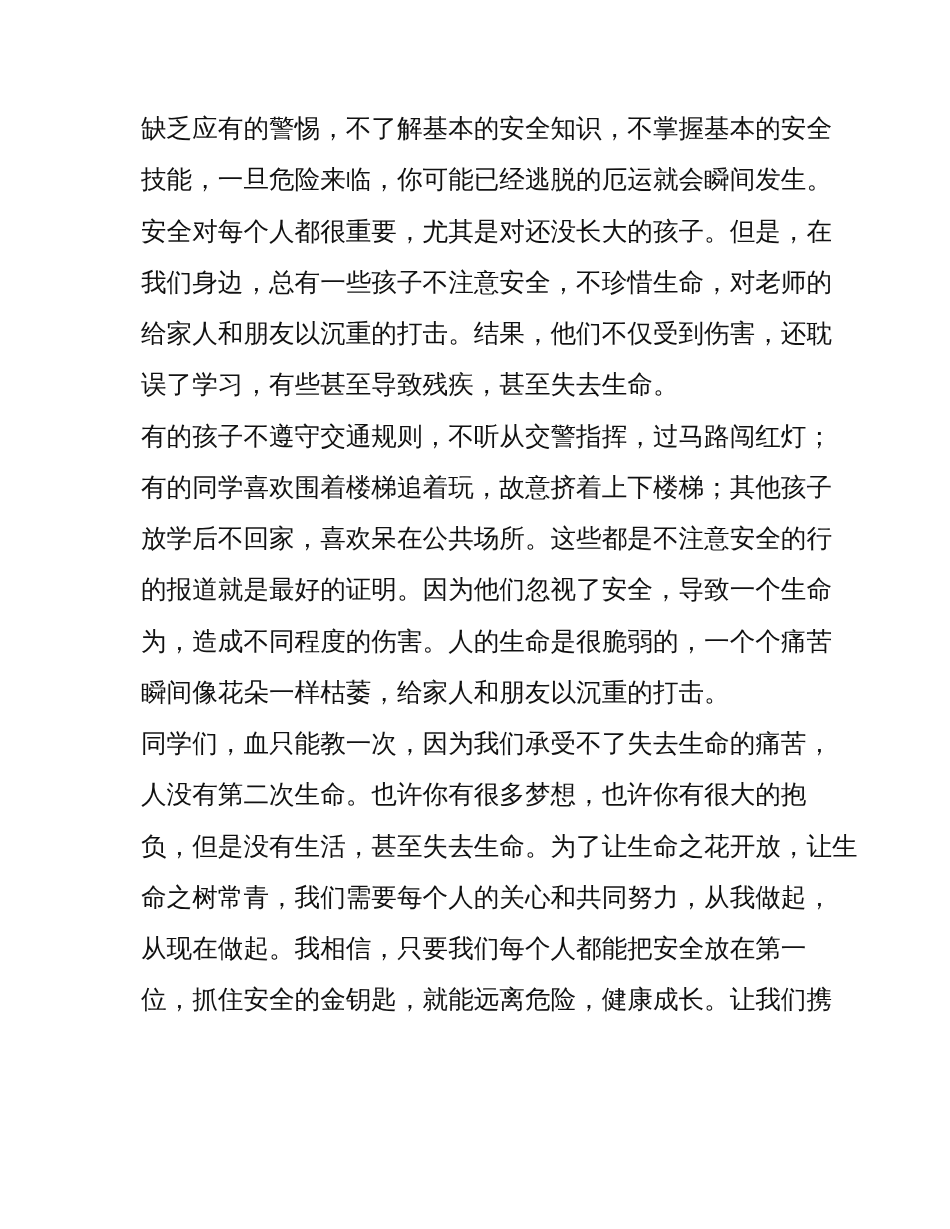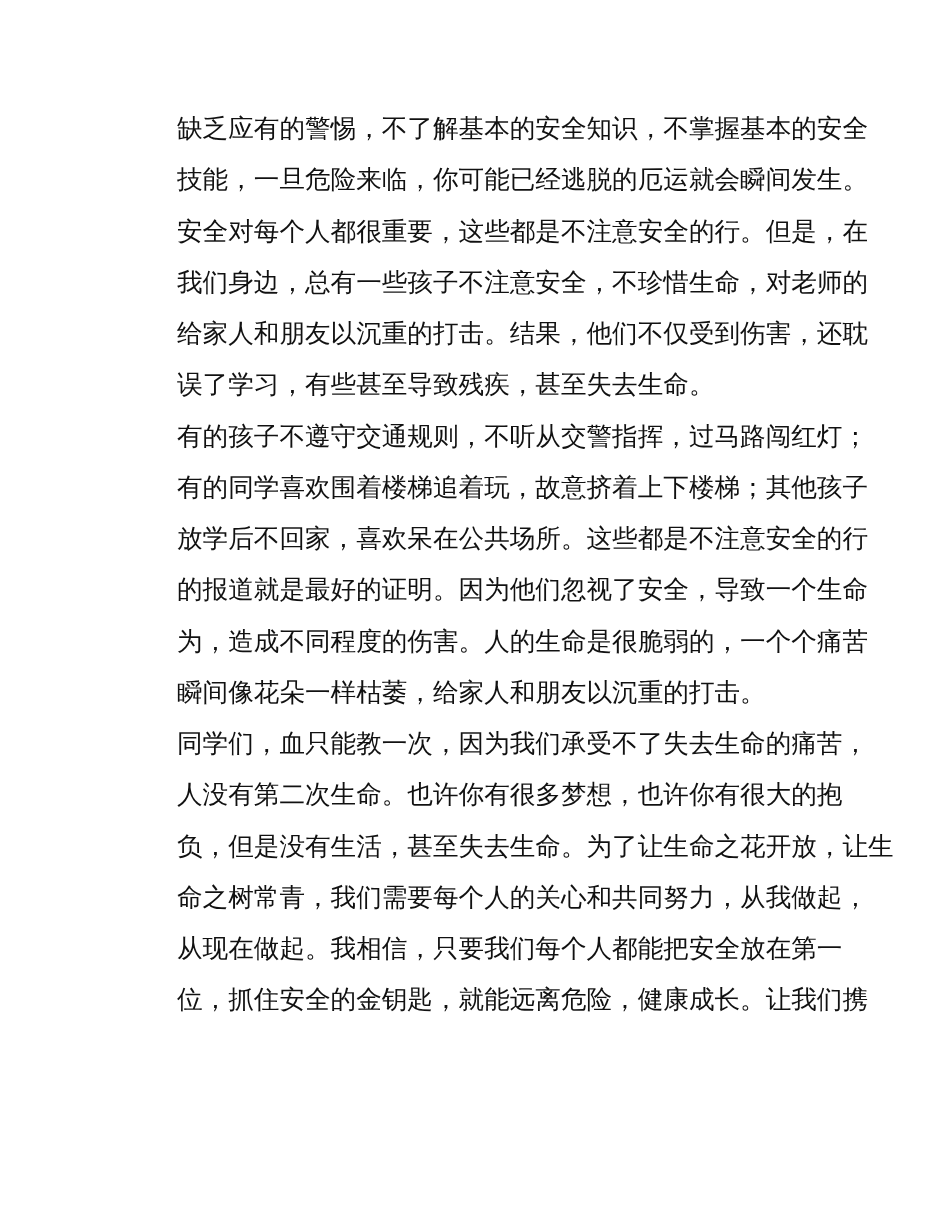--- a/index.html
+++ b/index.html
@@ -16,38 +16,37 @@
     .page {
       position: absolute;
       left: 141px;
       top: 103px;
       width: 672px;
       color: #111111;
       font-family: "DejaVu Serif", "Liberation Serif", serif;
       font-size: 25.6px;
       line-height: 51.25px;
       letter-spacing: 0px;
-      margin-left: 36px;
     }
     .line {
       display: block;
       white-space: nowrap;
       height: 51.25px;
     }
   </style>
 </head>
 <body>
 
 <div class="page">
   <div class="paragraph">
     <span class="line">缺乏应有的警惕，不了解基本的安全知识，不掌握基本的安全</span>
     <span class="line">技能，一旦危险来临，你可能已经逃脱的厄运就会瞬间发生。</span>
   </div>
   <div class="paragraph">
-    <span class="line">安全对每个人都很重要，这些都是不注意安全的行。但是，在</span>
+    <span class="line">安全对每个人都很重要，尤其是对还没长大的孩子。但是，在</span>
     <span class="line">我们身边，总有一些孩子不注意安全，不珍惜生命，对老师的</span>
     <span class="line">给家人和朋友以沉重的打击。结果，他们不仅受到伤害，还耽</span>
     <span class="line">误了学习，有些甚至导致残疾，甚至失去生命。</span>
   </div>
   <div class="paragraph">
     <span class="line">有的孩子不遵守交通规则，不听从交警指挥，过马路闯红灯；</span>
     <span class="line">有的同学喜欢围着楼梯追着玩，故意挤着上下楼梯；其他孩子</span>
     <span class="line">放学后不回家，喜欢呆在公共场所。这些都是不注意安全的行</span>
     <span class="line">的报道就是最好的证明。因为他们忽视了安全，导致一个生命</span>
     <span class="line">为，造成不同程度的伤害。人的生命是很脆弱的，一个个痛苦</span>

